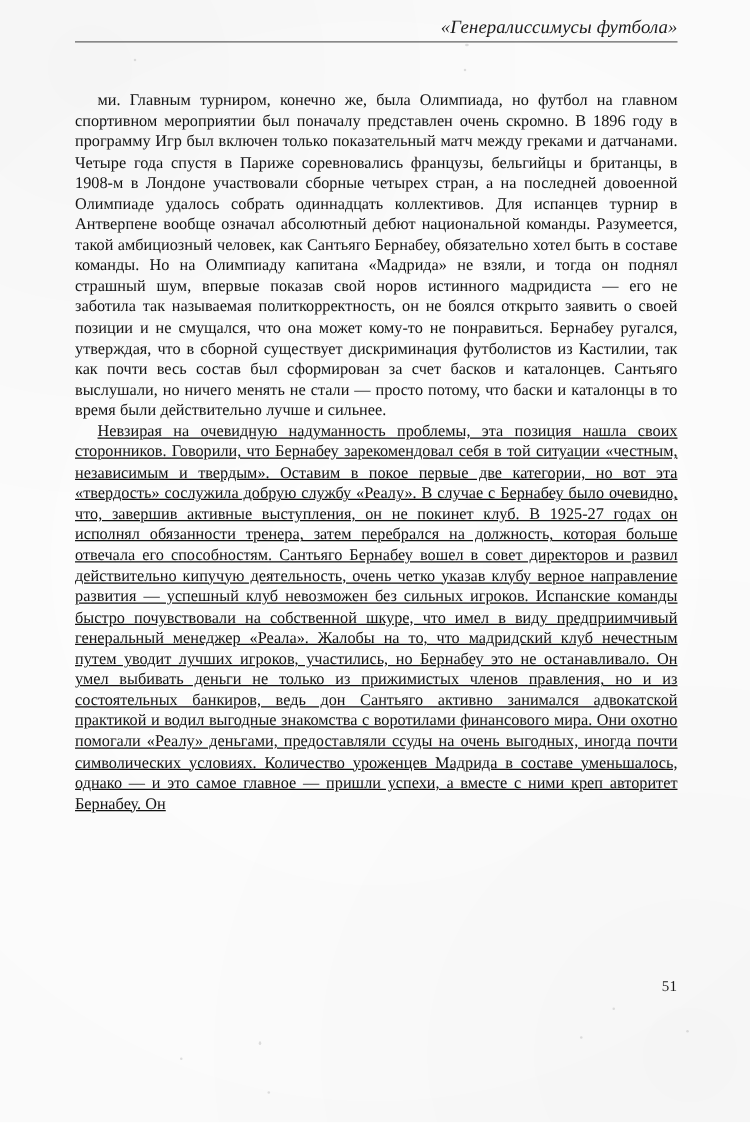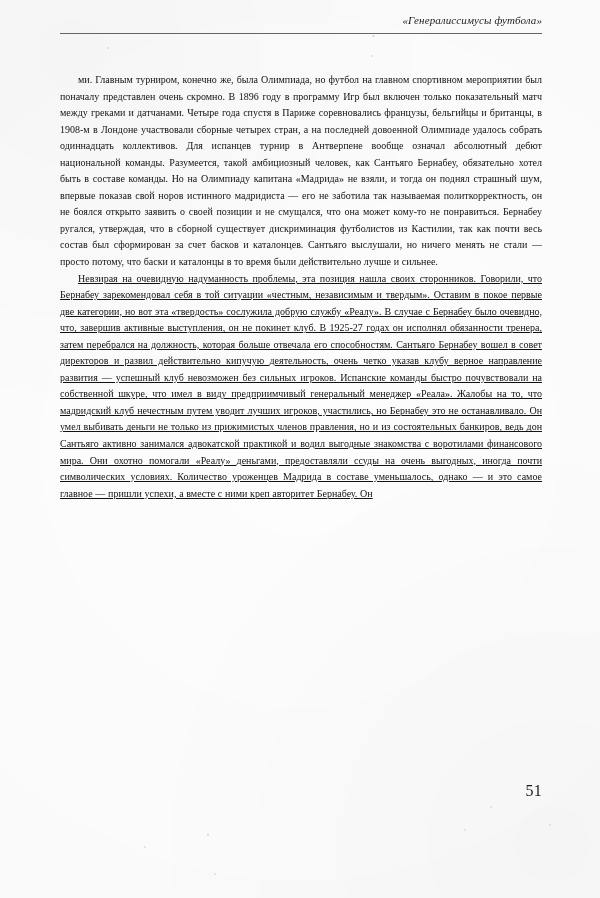--- a/index.html
+++ b/index.html
@@ -48,21 +48,21 @@
     position: absolute;
     left: 60px;
     right: 58px;
     top: 14px;
     height: 18px;
   }
   .running-head-title {
     display: block;
     text-align: right;
     font-style: italic;
-    font-size: 11px;
+    font-size: 15px;
     letter-spacing: .1px;
     color: #1b1b1b;
     white-space: nowrap;
   }
   .head-rule {
     position: absolute;
     left: 60px;
     right: 58px;
     top: 33px;
     height: 1px;
@@ -74,38 +74,38 @@
   .body-text {
     position: absolute;
     left: 60px;
     top: 72px;
     width: 482px;
   }
   .para {
     margin: 0;
     text-align: justify;
     text-justify: inter-word;
-    font-size: 10px;
+    font-size: 13px;
     line-height: 16.55px;
     color: #121212;
     text-indent: 18px;
     hyphens: manual;
     word-spacing: .2px;
   }
   .para + .para {
     margin-top: 0;
     text-decoration: underline;
   }
 
   
   .folio {
     position: absolute;
     right: 58px;
     top: 782px;
-    font-size: 16px;
+    font-size: 12px;
     color: #1b1b1b;
     letter-spacing: .3px;
   }
 </style>
 </head>
 <body>
 
 <div class="page">
 
   <div class="scan-grain"></div>

